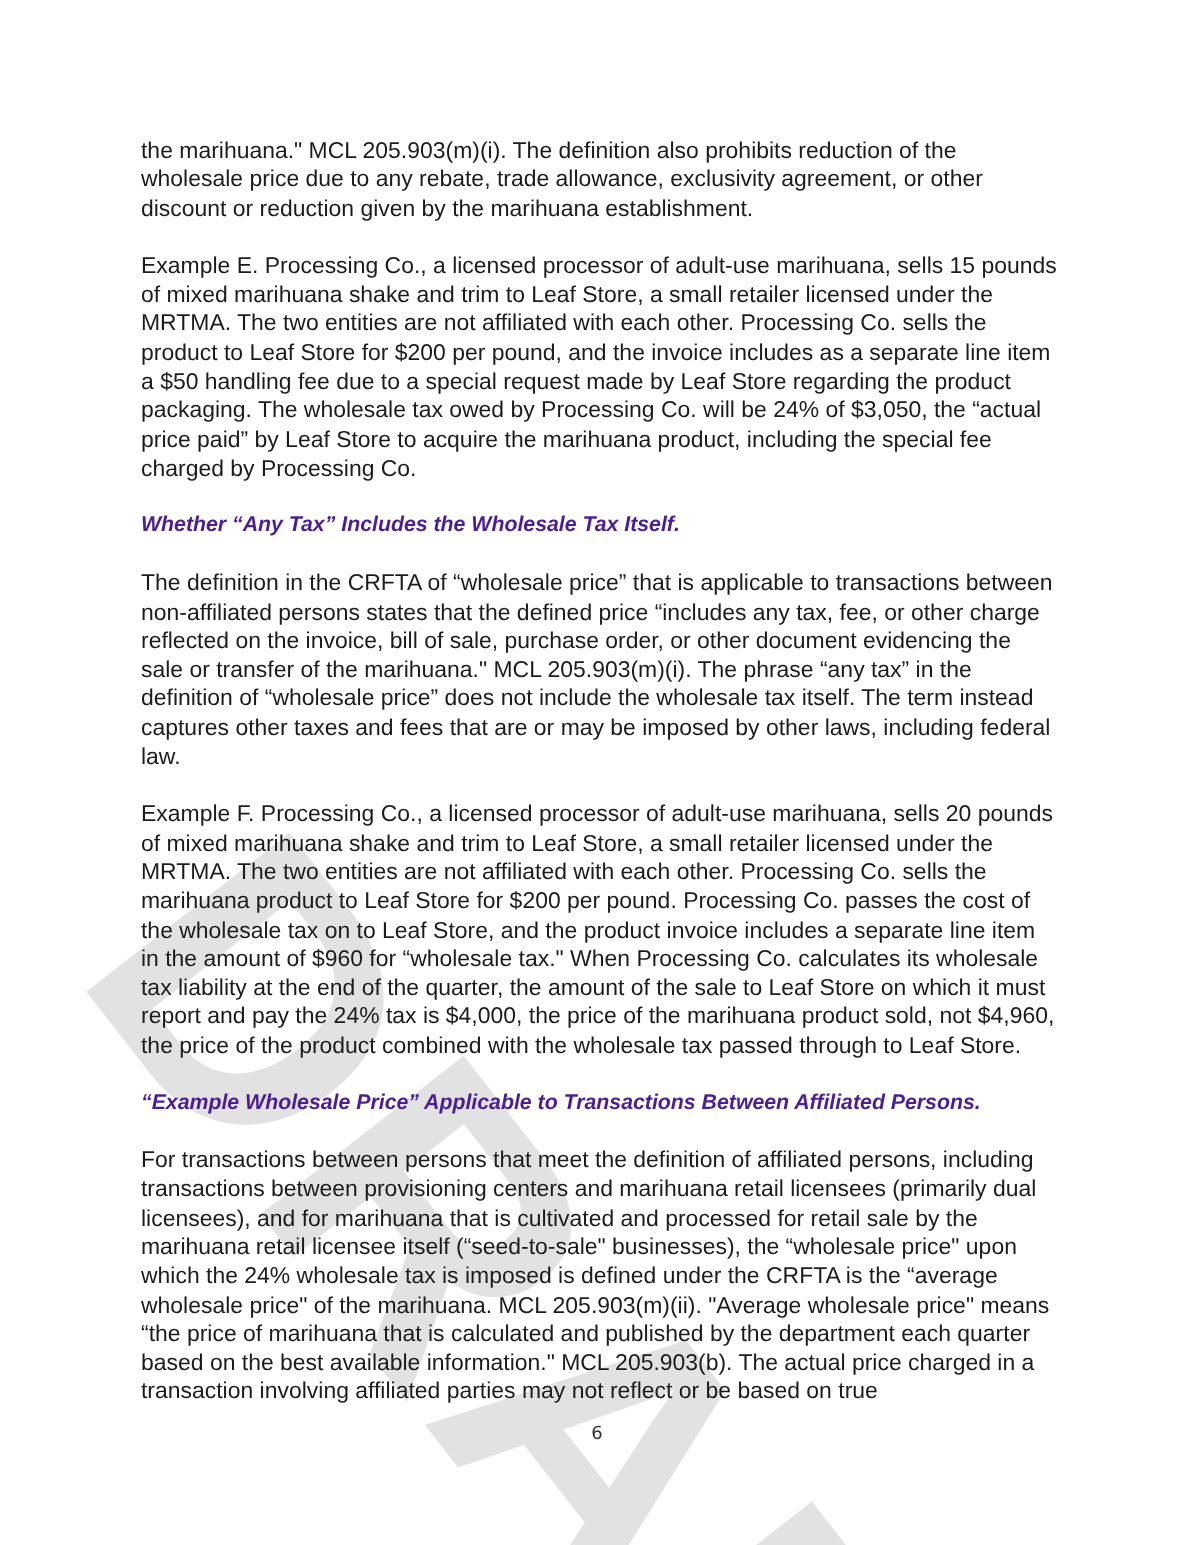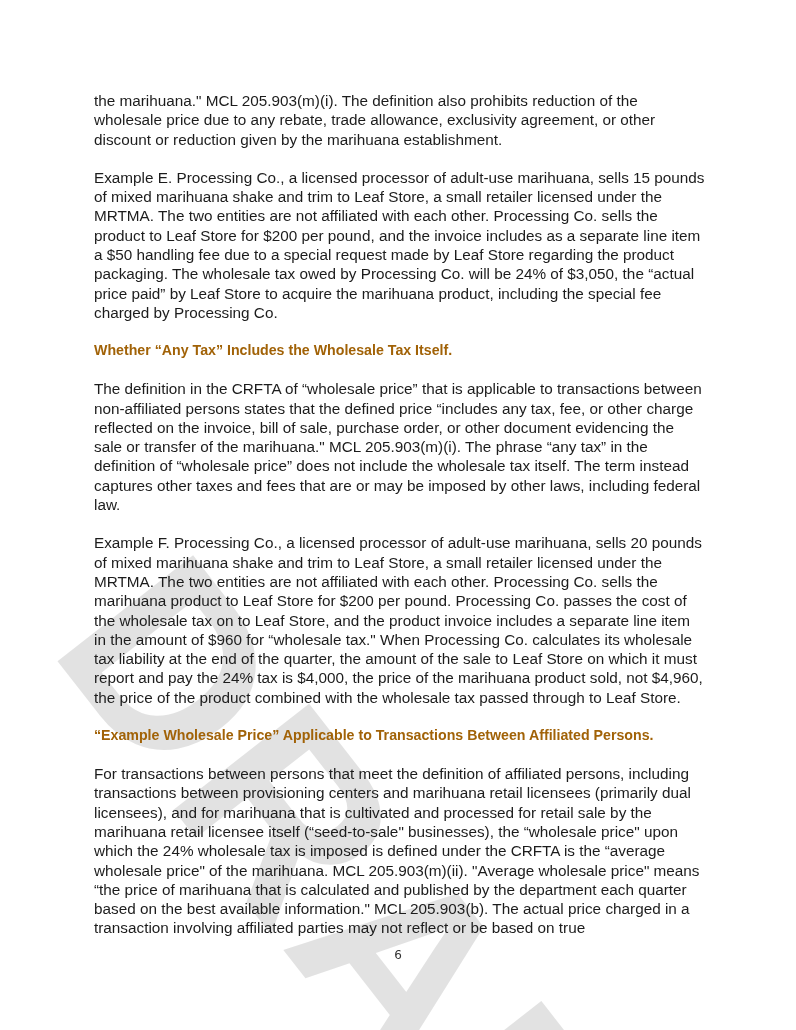--- a/index.html
+++ b/index.html
@@ -46,22 +46,23 @@
     }
     .para {
       font-size: 15.3px;
       line-height: 19.3px;
       margin: 0 0 19px 0;
       color: #1c1c1c;
     }
     .heading {
       font-size: 14.2px;
       line-height: 19px;
-      color: #a16207;
+      color: #4c1d95;
       margin: 0 0 19px 0;
+      font-style: italic;
     }
     .page-number {
       position: absolute;
       left: 0;
       width: 796px;
       top: 948px;
       text-align: center;
       font-family: "DejaVu Sans", sans-serif;
       font-size: 12px;
       color: #333;

